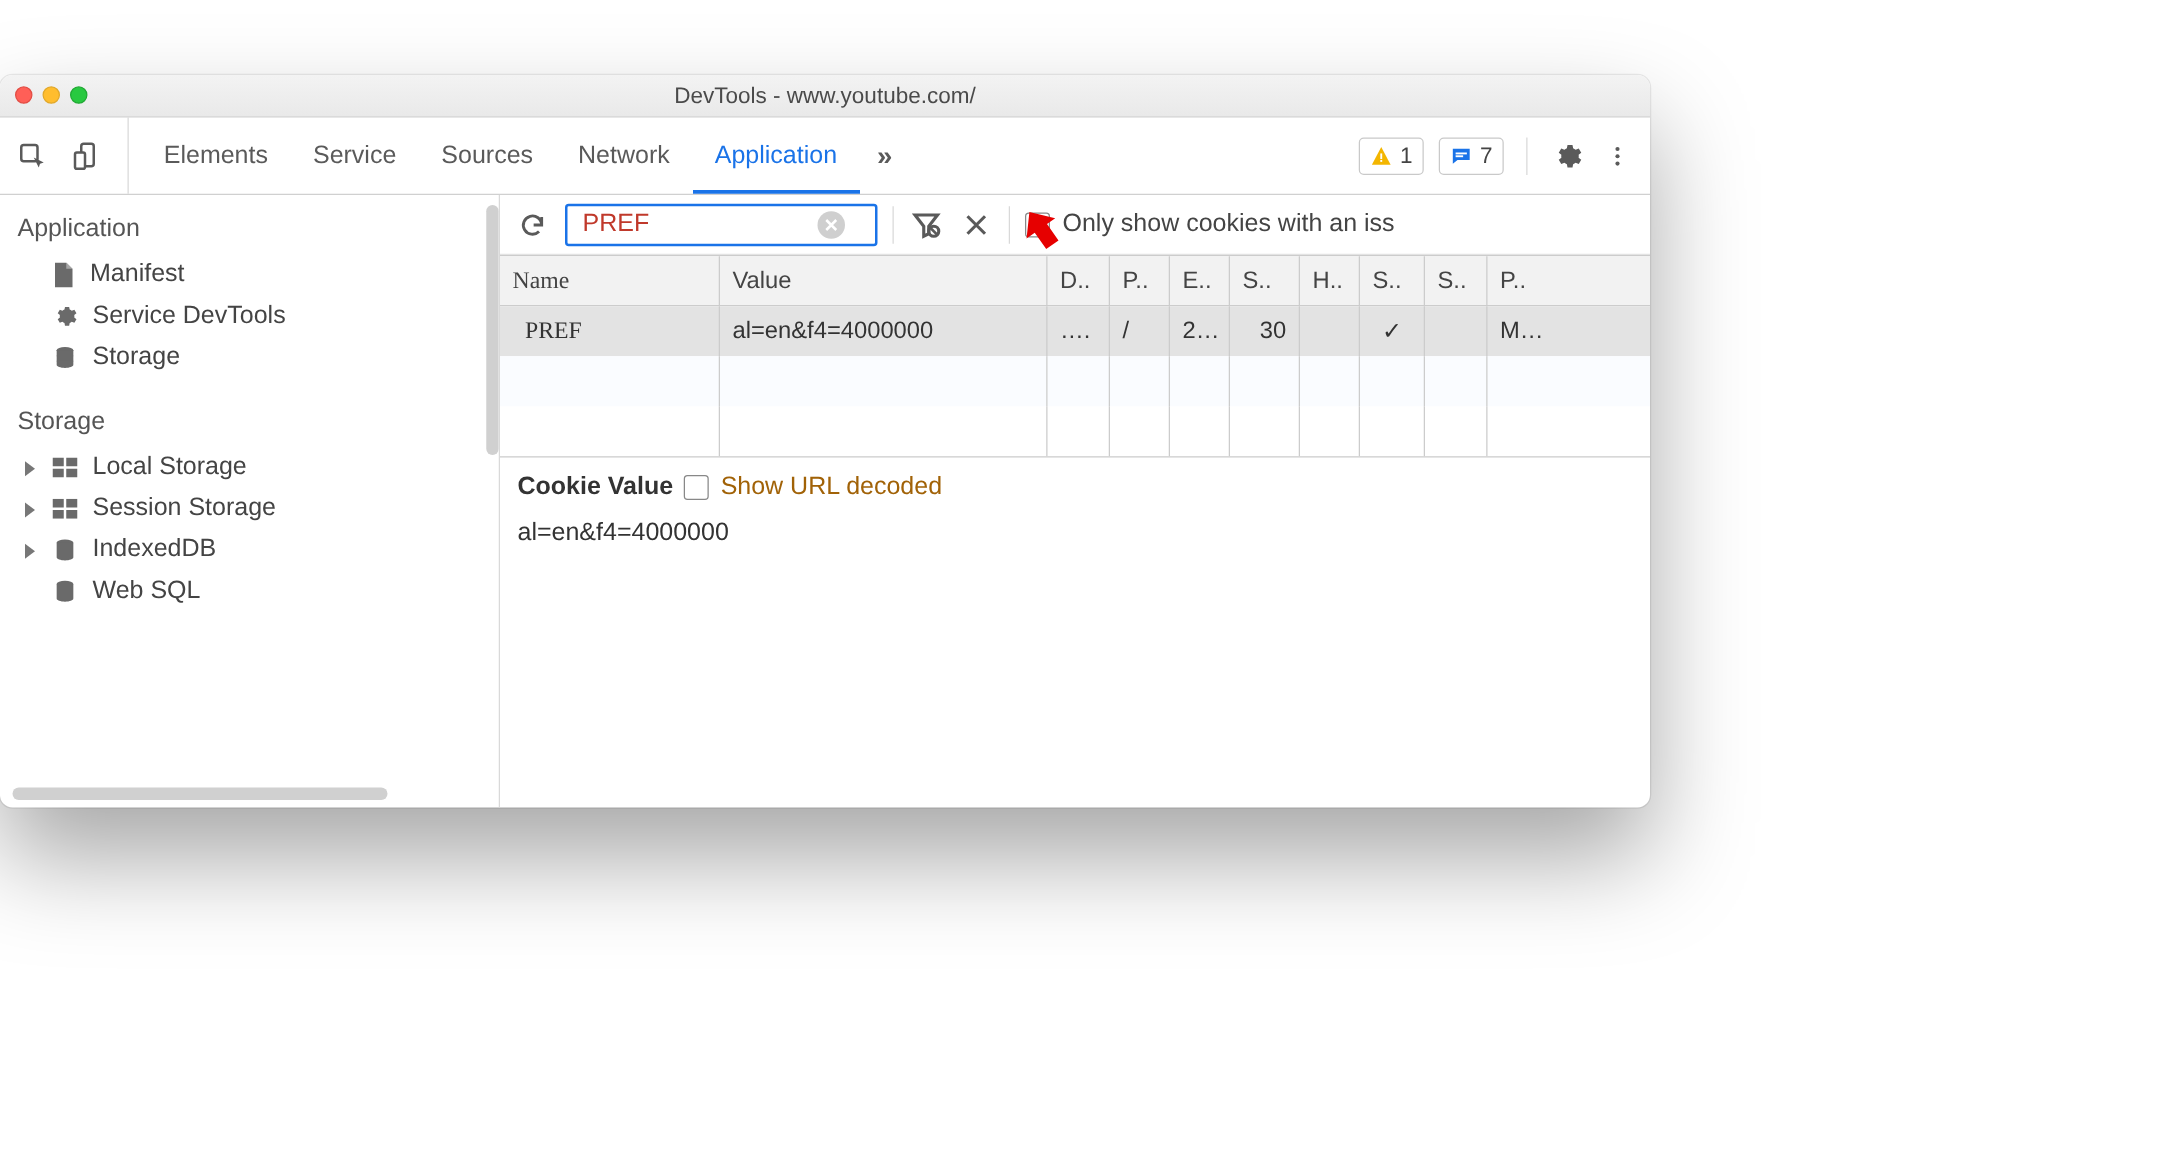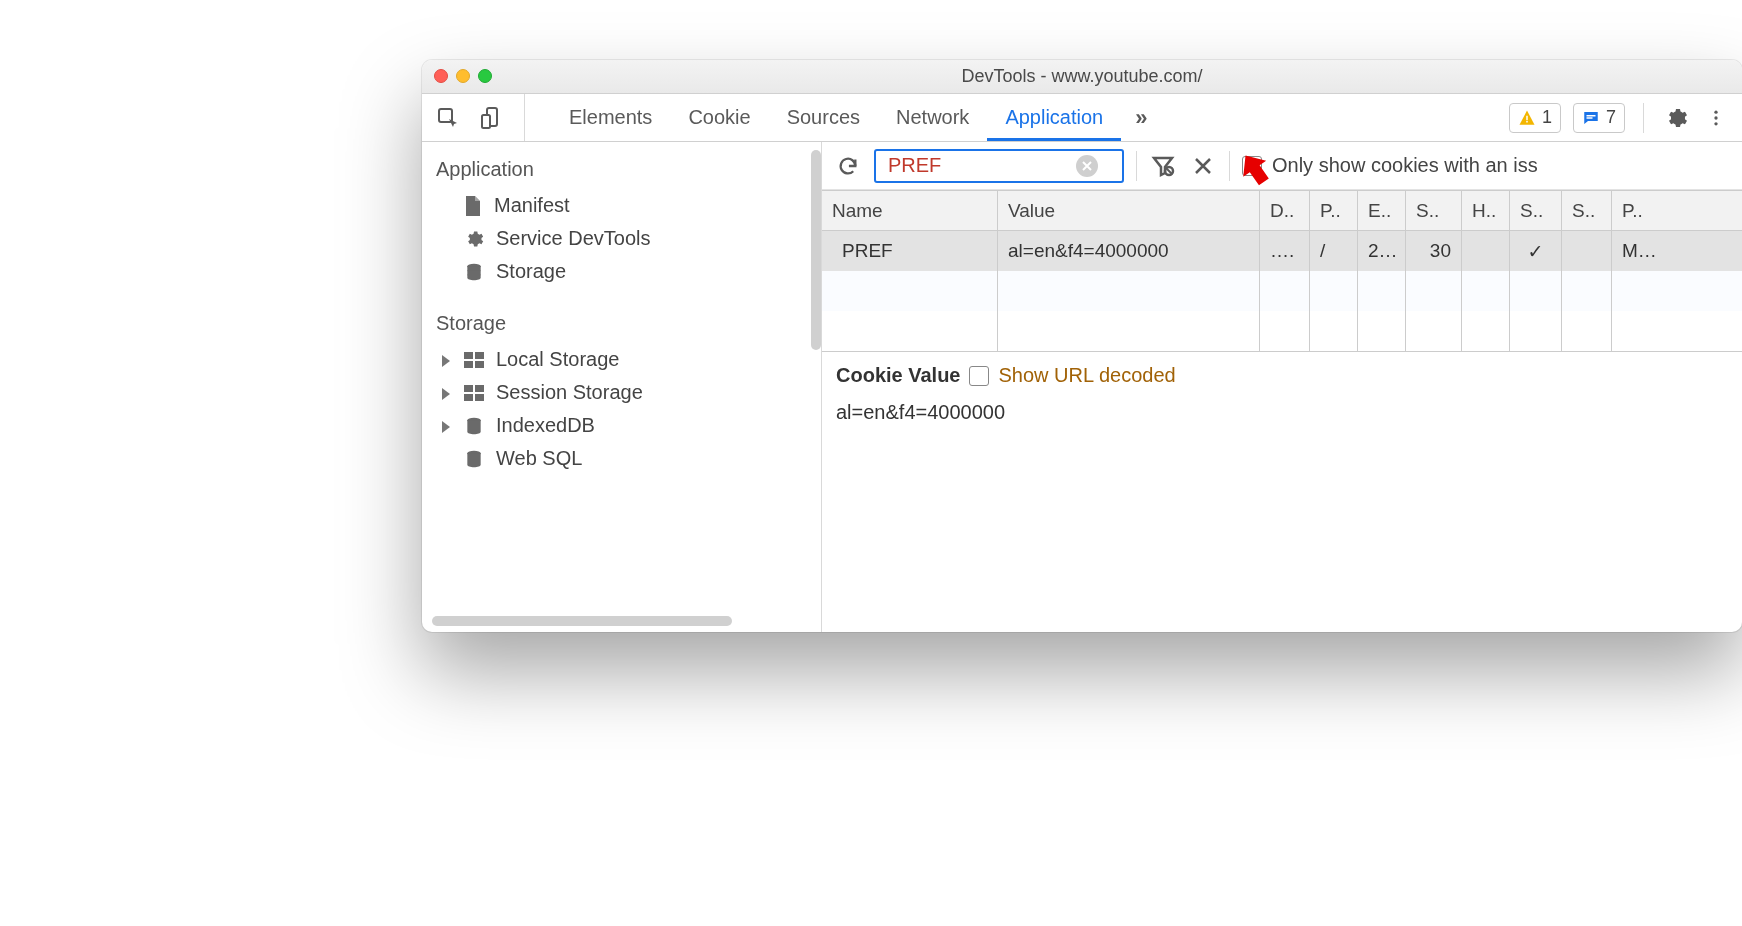--- a/index.html
+++ b/index.html
@@ -1,31 +1,31 @@
 <!DOCTYPE html>
 <html><head>
 <meta charset="utf-8">
 <style>
   * { box-sizing: border-box; }
   html, body { margin: 0; padding: 0; height: 100%; font-family: "Helvetica Neue", Arial, sans-serif; background: #fff; }
-  .page { display: flex; align-items: flex-start; justify-content: flex-end; margin-left: 32px; }
+  .page { display: flex; align-items: flex-start; justify-content: flex-start; }
   .window {
     width: 1320px; margin: 60px 0 0 0; border-radius: 10px;
     box-shadow: 0 40px 80px rgba(0,0,0,.35), 0 0 0 1px rgba(0,0,0,.08);
     background: #fff; overflow: hidden;
   }
   .titlebar { height: 34px; background: linear-gradient(#f3f3f3,#e9e9e9);
     border-bottom: 1px solid #d0d0d0; position: relative; display:flex; align-items:center; }
   .traffic { position: absolute; left: 12px; top: 9px; display:flex; gap:8px; }
   .dot { width:14px; height:14px; border-radius:50%; }
   .dot.red{background:#ff5f57;border:1px solid #e24d44;}
   .dot.yellow{background:#ffbd2e;border:1px solid #e1a82a;}
   .dot.green{background:#28c940;border:1px solid #20a933;}
   .title { flex:1; text-align:center; font-size:18px; color:#4a4a4a; }
-  .toolbar { height:48px; border-bottom:1px solid #d0d0d0; display:flex; align-items:center; padding:0 12px; gap:16px; }
+  .toolbar { height:62px; border-bottom:1px solid #d0d0d0; display:flex; align-items:center; padding:0 12px; gap:0; }
   .tb-left { display:flex; align-items:center; gap:16px; padding-right:18px; border-right:1px solid #d9d9d9; height:100%;}
   .icon-btn { width:28px; height:28px; display:flex; align-items:center; justify-content:center; color:#5a5a5a; }
   .tabs { display:flex; align-items:center; height:100%; margin-left:10px; }
   .tab { padding:0 18px; height:100%; display:flex; align-items:center; font-size:20px; color:#5a5a5a; cursor:default; }
   .tab.active { color:#1a73e8; box-shadow: inset 0 -3px 0 #1a73e8; }
   .more { padding:0 14px; font-size:22px; color:#5a5a5a; font-weight:600;}
   .tb-right { margin-left:auto; display:flex; align-items:center; gap:12px; }
   .badge { display:flex; align-items:center; gap:6px; height:30px; padding:0 8px; border:1px solid #c9c9c9; border-radius:4px; font-size:18px; color:#444; background:#fff;}
   .warn-ico { color:#e2a100; }
   .msg-ico { color:#1a73e8; }
@@ -41,21 +41,21 @@
   .content { flex:1; display:flex; flex-direction:column; }
   .ctl-bar { height:48px; display:flex; align-items:center; padding:0 12px; gap:12px; border-bottom:1px solid #e3e3e3; font-size:20px; color:#444; position:relative;}
   .filter-box { display:flex; align-items:center; height:34px; border:2px solid #1a73e8; border-radius:3px; padding:0 6px 0 10px; min-width:250px; background:#fff;}
   .filter-box input { border:none; outline:none; font-size:20px; color:#c0392b; font-weight:400; width:190px; background:transparent;}
   .clear-circle { width:22px;height:22px;border-radius:50%;background:#cfcfcf; display:flex;align-items:center;justify-content:center;color:#fff;font-size:14px;}
   .checkbox { width:20px;height:20px;border:1.5px solid #888;border-radius:3px; display:inline-block; vertical-align:middle; background:#fff;}
   .arrow-annotation { position:absolute; left:415px; top:10px; color:#e60000; pointer-events:none;}
   .table { border-top:1px solid #ccc; }
   .table-head { display:flex; height:40px; background:#f2f2f2; border-bottom:1px solid #ccc; font-size:19px; color:#444;}
   .th, .td { border-right:1px solid #ccc; padding:0 10px; display:flex; align-items:center; overflow:hidden; white-space:nowrap;}
-  .col-name{width:176px;} .col-value{width:262px;} .col-d{width:50px;} .col-p{width:48px;}
+  .col-name{width:176px;font-family:Liberation Serif, serif;} .col-value{width:262px;} .col-d{width:50px;} .col-p{width:48px;}
   .col-e{width:48px;} .col-s{width:56px;} .col-h{width:48px;} .col-s2{width:52px;}
   .col-s3{width:50px;} .col-pr{width:60px; border-right:none;}
   .table-body { }
   .tr { display:flex; height:40px; font-size:19px; color:#333;}
   .tr.sel { background:#e3e3e3;}
   .tr.alt { background:#fafcff;}
   .cookie-pane { border-top:1px solid #ccc; padding:12px 14px; font-size:20px; color:#333; flex:1;}
   .cookie-head { display:flex; align-items:center; gap:8px; }
   .cookie-head b { font-weight:600; color:#333;}
   .cookie-val { margin-top:14px; }
@@ -87,21 +87,21 @@
     </span>
     <span class="icon-btn">
       <svg width="24" height="24" viewBox="0 0 24 24" fill="none" stroke="#5a5a5a" stroke-width="2">
         <rect x="7" y="2" width="10" height="18" rx="2"></rect>
         <rect x="2" y="9" width="8" height="13" rx="1.5" fill="#fff"></rect>
       </svg>
     </span>
   </div>
   <div class="tabs">
     <div class="tab">Elements</div>
-    <div class="tab">Cookie</div>
+    <div class="tab">Service</div>
     <div class="tab">Sources</div>
     <div class="tab">Network</div>
     <div class="tab active">Application</div>
     <div class="more">»</div>
   </div>
   <div class="tb-right">
     <div class="badge">
       <span class="warn-ico">
         <svg width="18" height="18" viewBox="0 0 24 24">
                 <path fill="#f3b600" d="M12 2 2 21h20L12 2z"></path>

